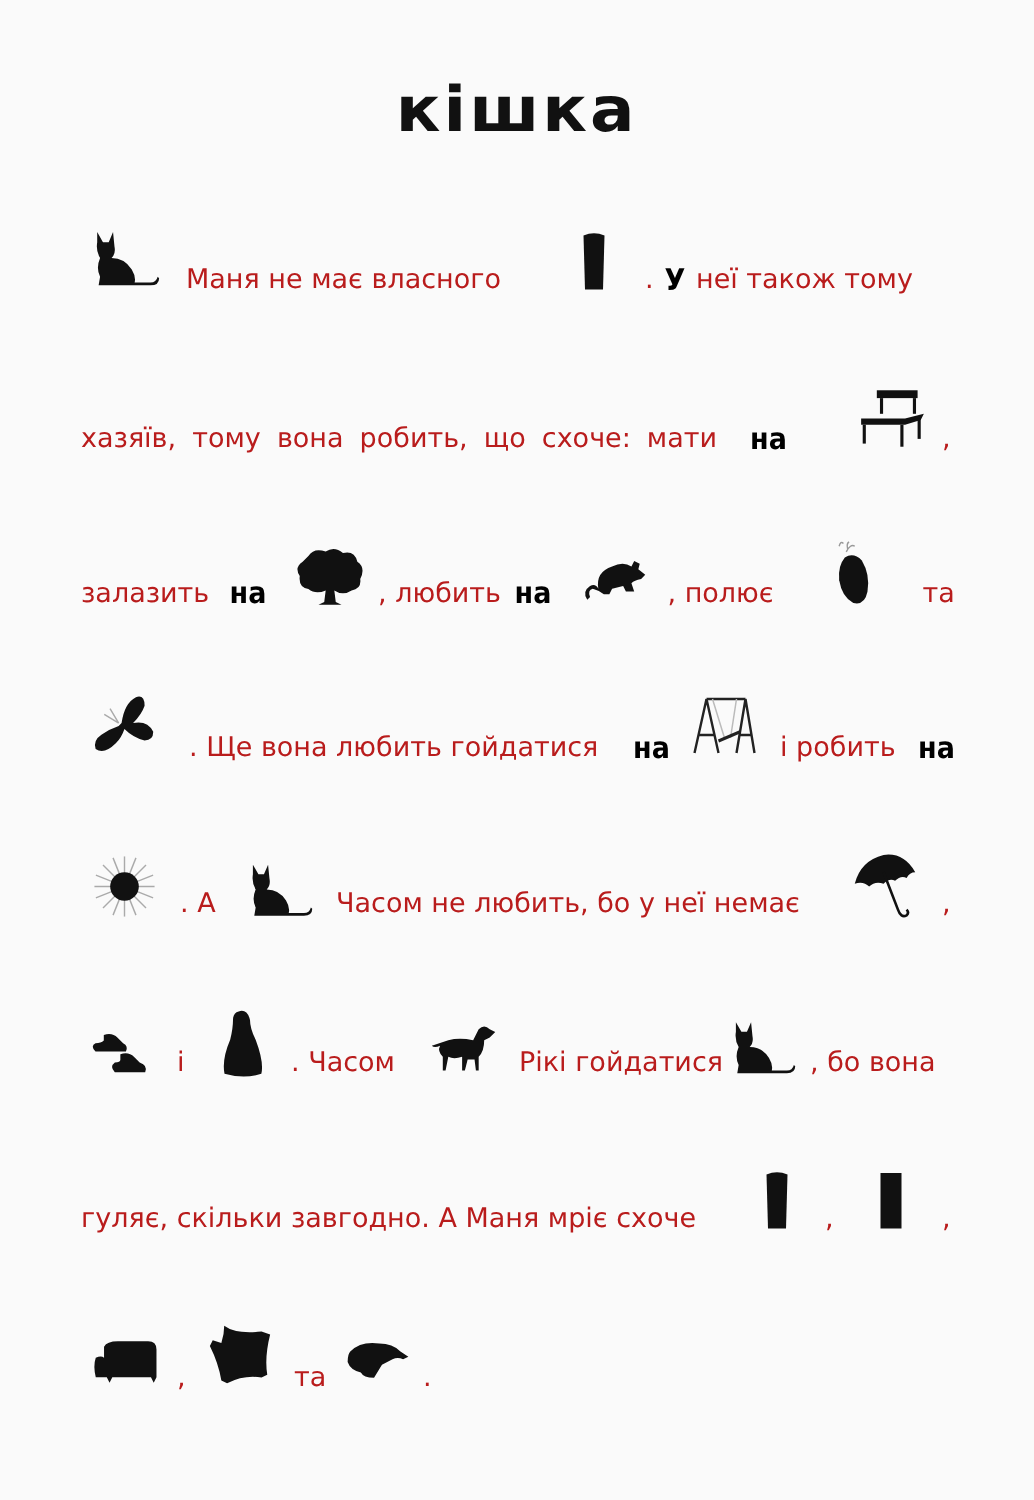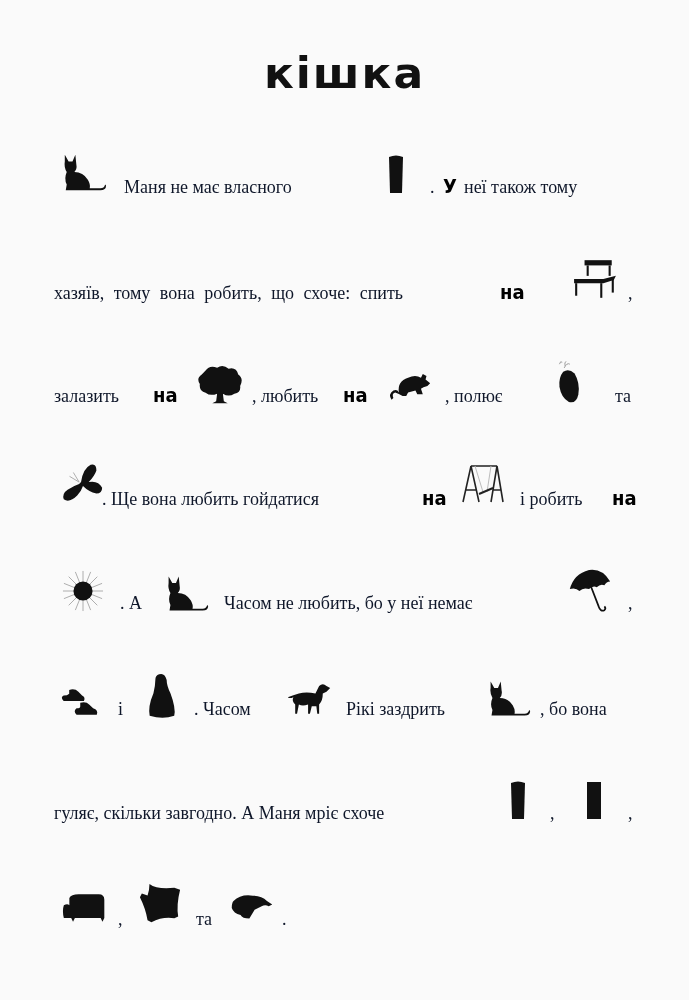--- a/index.html
+++ b/index.html
@@ -20,22 +20,21 @@
       font-size: 44px;
       letter-spacing: 2px;
       color: #111;
       transform: scaleY(0.95);
     }
     .tok {
       position: absolute;
       font-size: 18px;
       line-height: 22px;
       white-space: nowrap;
-      color: #0f172a;
-      font-family: Liberation Serif, serif;
+      color: #b91c1c;
     }
     .na {
       position: absolute;
       font-family: "DejaVu Sans", sans-serif;
       font-weight: bold;
       font-size: 20px;
       line-height: 22px;
       color: #000;
       transform: scaleX(0.9);
       transform-origin: left center;
@@ -130,21 +129,21 @@
     <use href="#s-cat"></use>
   </svg>
 <span class="tok" style="left:124px;top:176px">Маня не має власного</span>
 <svg class="ic" style="left:386px;top:152px" width="20" height="44">
     <use href="#s-door"></use>
   </svg>
 <span class="tok" style="left:430px;top:176px">.</span>
 <span class="na" style="left:443px;top:175px">У</span>
 <span class="tok" style="left:464px;top:176px">неї також тому</span>
 
-<span class="tok" style="left:54px;top:282px;word-spacing:5px">хазяїв, тому вона робить, що схоче: спить</span>
+<span class="tok" style="left:54px;top:282px;word-spacing:5px">хазяїв, тому вона робить, що схоче: мати</span>
 <span class="na" style="left:500px;top:281px">на</span>
 <svg class="ic" style="left:572px;top:258px" width="46" height="42">
     <use href="#s-bench"></use>
   </svg>
 <span class="tok" style="left:628px;top:282px">,</span>
 
 <span class="tok" style="left:54px;top:385px">залазить</span>
 <span class="na" style="left:153px;top:384px">на</span>
 <svg class="ic" style="left:196px;top:364px" width="48" height="42">
     <use href="#s-tree"></use>
@@ -156,21 +155,21 @@
   </svg>
 <span class="tok" style="left:445px;top:385px">, полює</span>
 <svg class="ic" style="left:550px;top:360px" width="34" height="48">
     <use href="#s-beetle"></use>
   </svg>
 <span class="tok" style="left:615px;top:385px">та</span>
 
 <svg class="ic" style="left:58px;top:462px" width="48" height="44">
     <use href="#s-butterfly"></use>
   </svg>
-<span class="tok" style="left:102px;top:488px">. Ще вона любить гойдатися</span>
+<span class="tok" style="left:126px;top:488px">. Ще вона любить гойдатися</span>
 <span class="na" style="left:422px;top:487px">на</span>
 <svg class="ic" style="left:460px;top:462px" width="46" height="44">
     <use href="#s-swing"></use>
   </svg>
 <span class="tok" style="left:520px;top:488px">і робить</span>
 <span class="na" style="left:612px;top:487px">на</span>
 
 <svg class="ic" style="left:62px;top:570px" width="42" height="42">
     <use href="#s-sun"></use>
   </svg>
@@ -188,21 +187,21 @@
     <use href="#s-shoes"></use>
   </svg>
 <span class="tok" style="left:118px;top:698px">і</span>
 <svg class="ic" style="left:144px;top:672px" width="34" height="48">
     <use href="#s-raincoat"></use>
   </svg>
 <span class="tok" style="left:194px;top:698px">. Часом</span>
 <svg class="ic" style="left:286px;top:682px" width="46" height="34">
     <use href="#s-dog"></use>
   </svg>
-<span class="tok" style="left:346px;top:698px">Рікі заздрить</span>
+<span class="tok" style="left:346px;top:698px">Рікі гойдатися</span>
 <svg class="ic" style="left:486px;top:678px" width="46" height="40">
     <use href="#s-cat"></use>
   </svg>
 <span class="tok" style="left:540px;top:698px">, бо вона</span>
 
 <span class="tok" style="left:54px;top:802px">гуляє, скільки завгодно. А Маня мріє схоче</span>
 <svg class="ic" style="left:508px;top:778px" width="20" height="44">
     <use href="#s-door"></use>
   </svg>
 <span class="tok" style="left:550px;top:802px">,</span>

